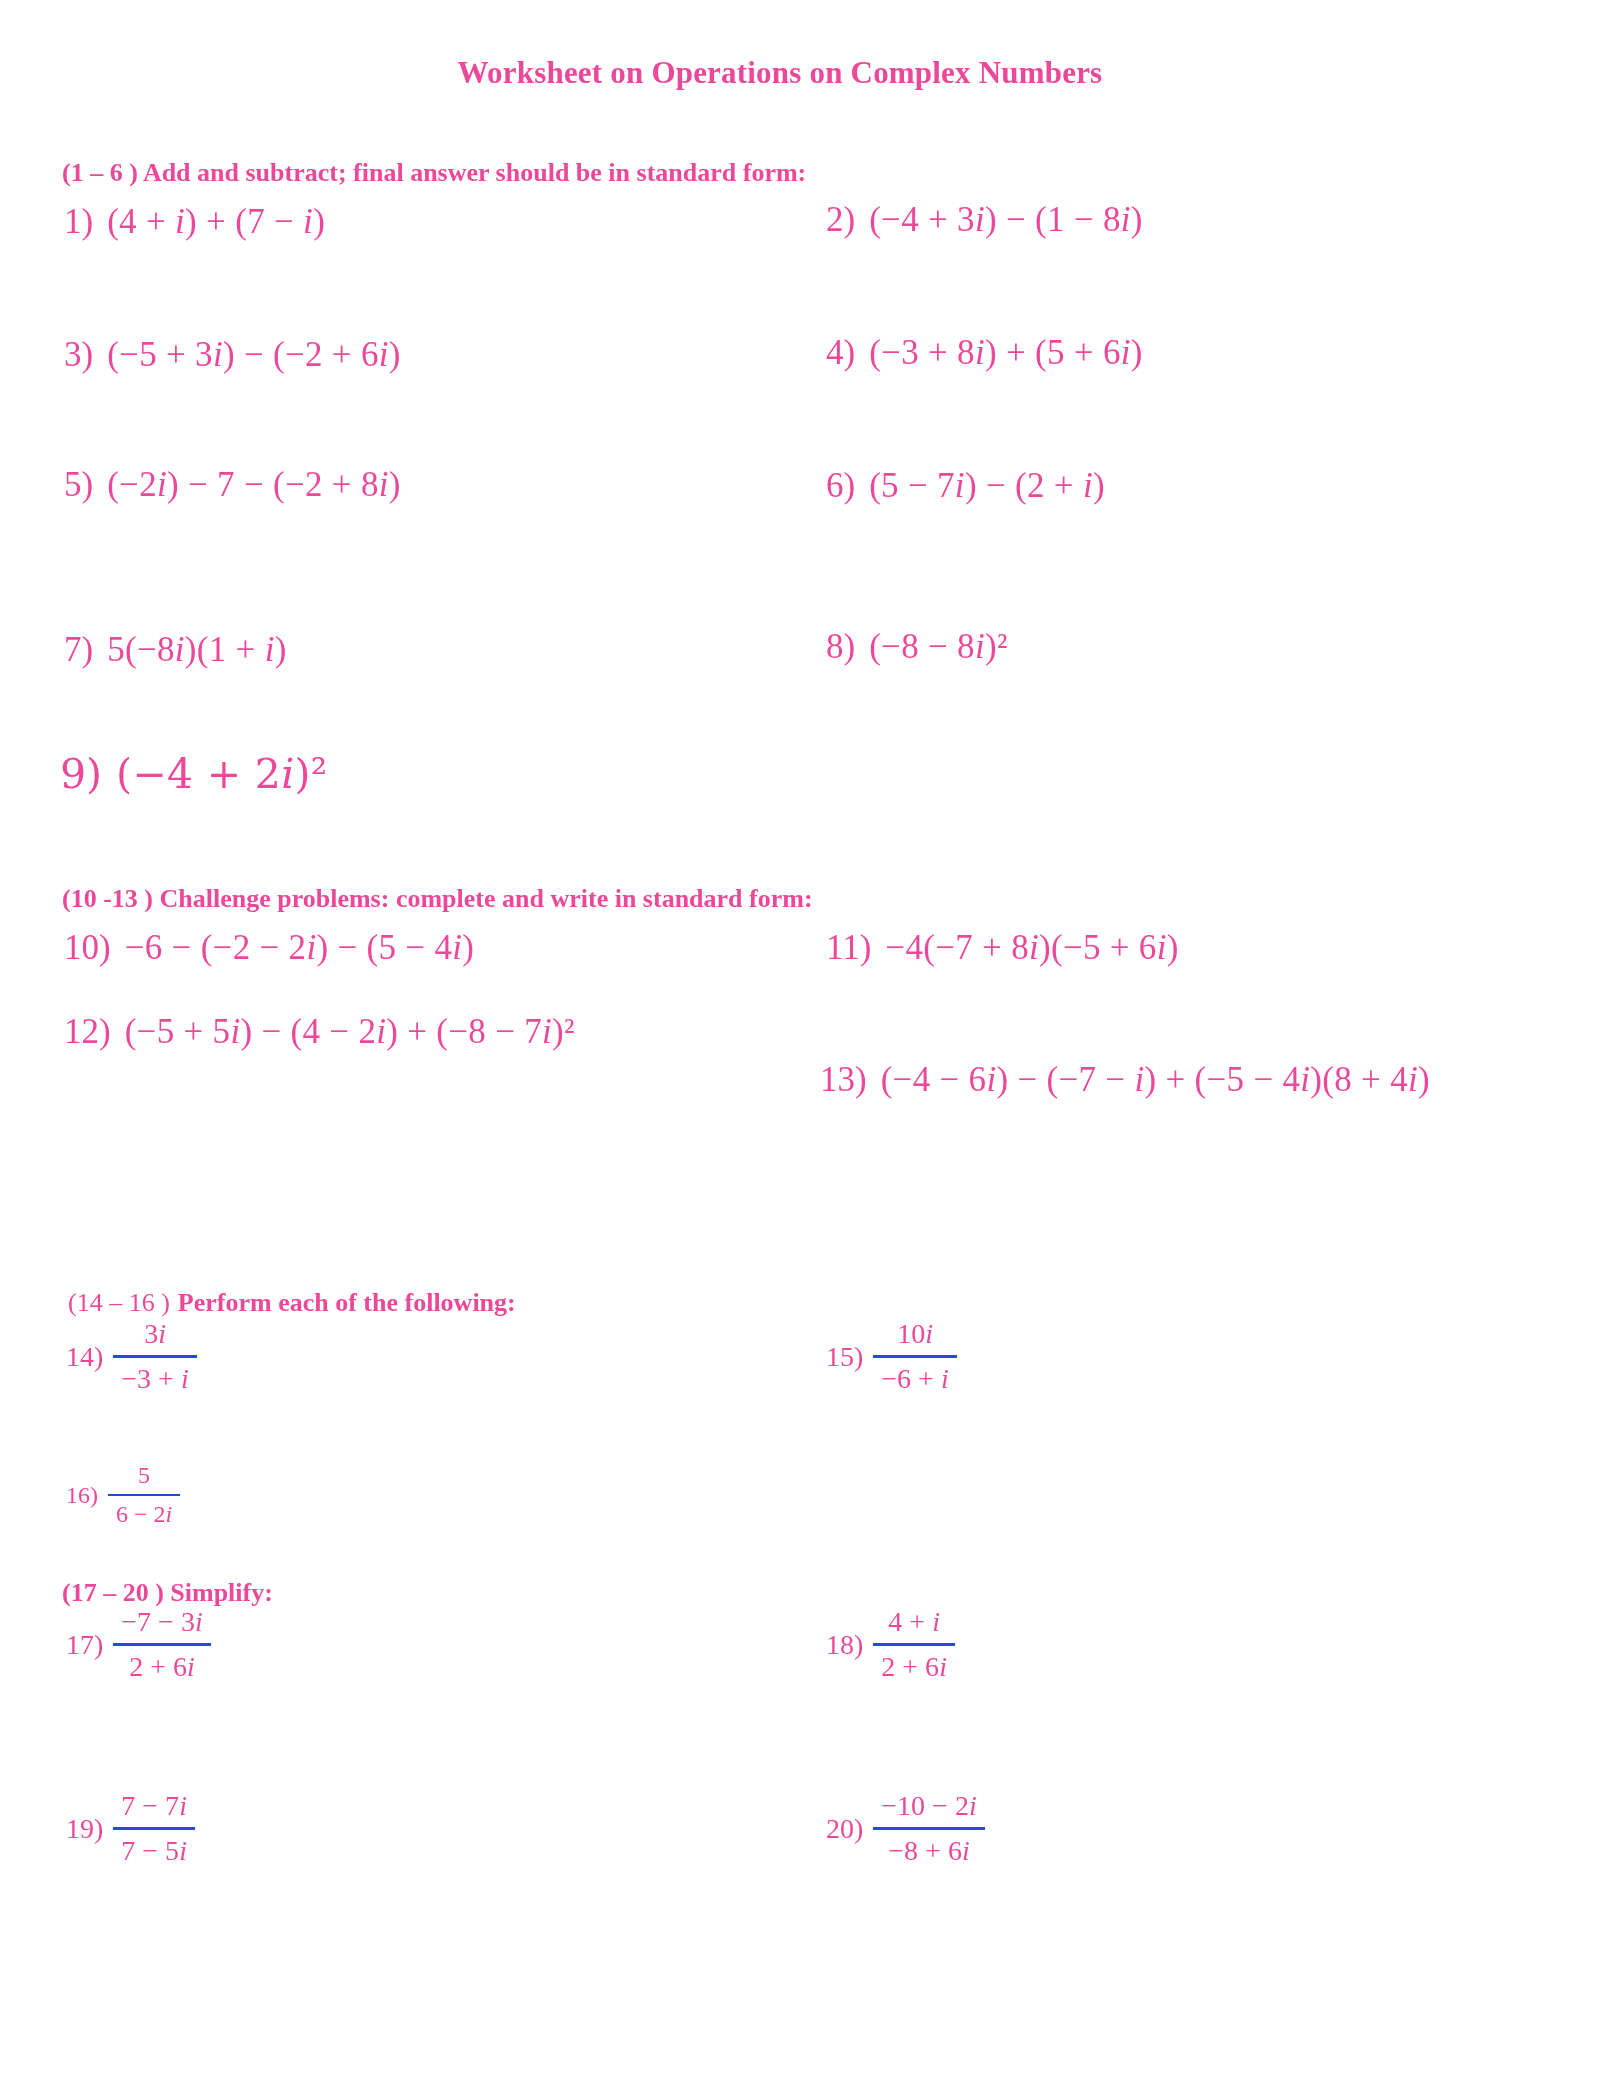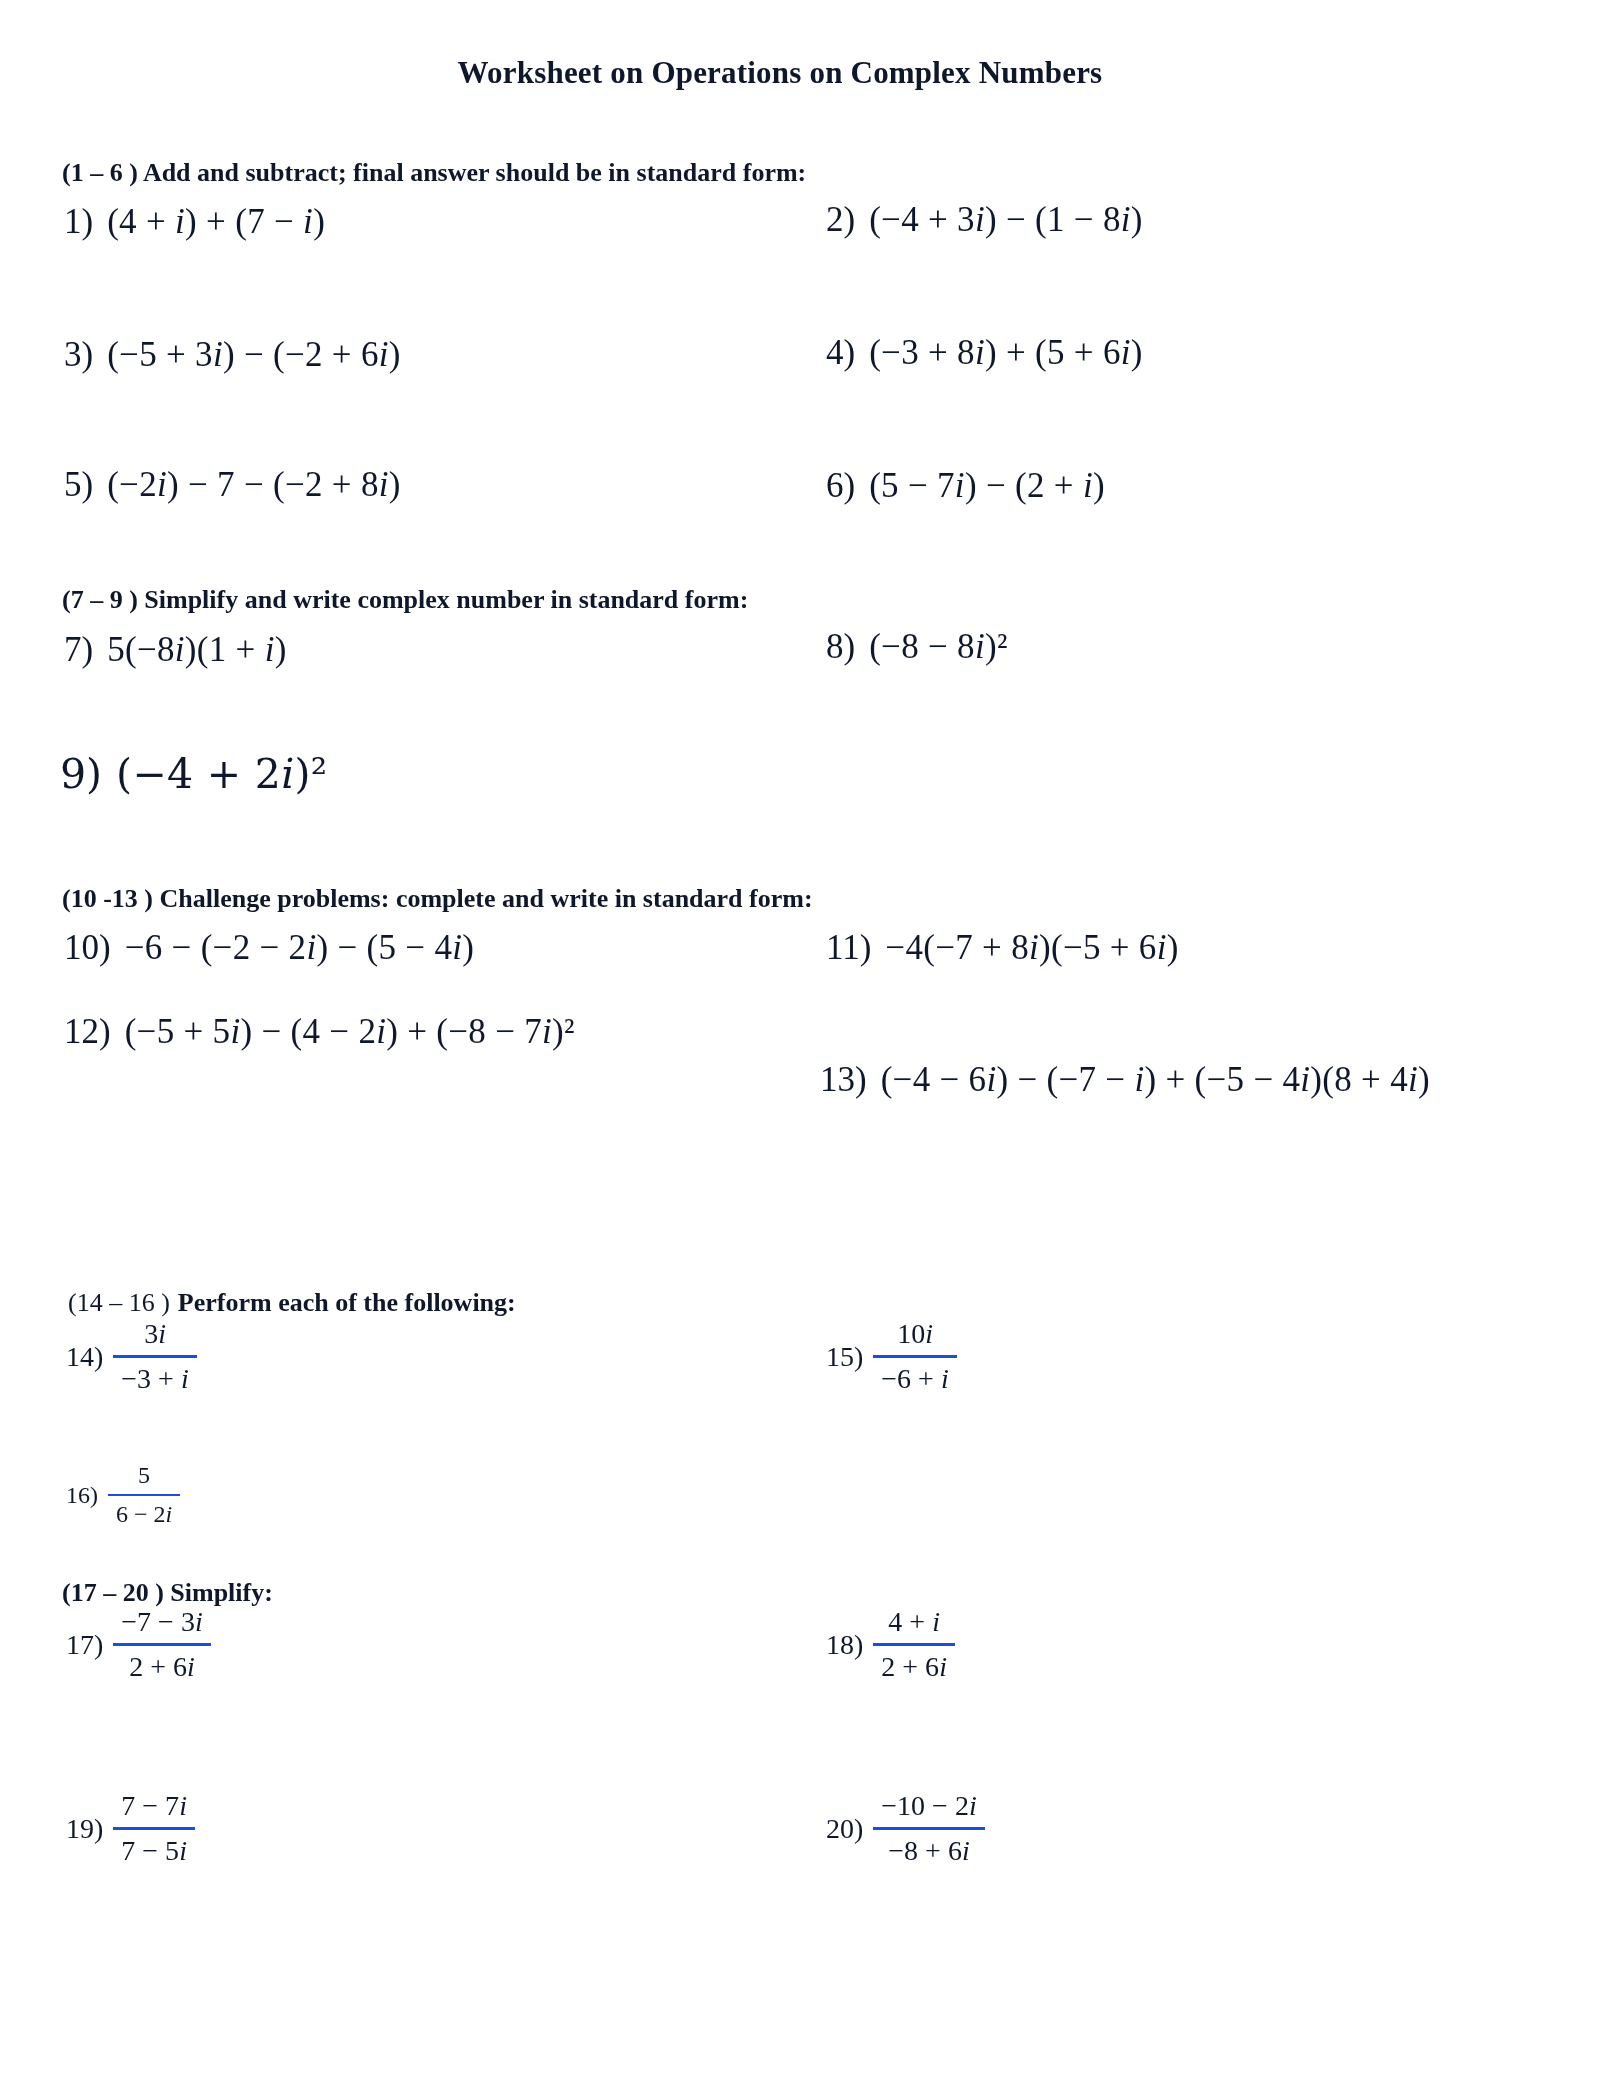--- a/index.html
+++ b/index.html
@@ -5,21 +5,21 @@
   html, body {
     margin: 0;
     padding: 0;
     background: #ffffff;
   }
   .page {
     position: relative;
     width: 1620px;
     height: 2096px;
     background: #ffffff;
-    color: #0f172a;
+    color: #ec4899;
     font-family: "Liberation Serif", serif;
     overflow: hidden;
   }
   .title {
     position: absolute;
     top: 55px;
     left: 0;
     width: 1560px;
     text-align: center;
     font-size: 31px;
@@ -103,23 +103,20 @@
   <div class="problem" style="left:826px; top:333px">
     <span class="plabel">4)</span><span class="pexpr math">(−3 + 8<span class="mi">i</span>) + (5 + 6<span class="mi">i</span>)</span>
   </div>
   <div class="problem" style="left:64px; top:465px">
     <span class="plabel">5)</span><span class="pexpr math">(−2<span class="mi">i</span>) − 7 − (−2 + 8<span class="mi">i</span>)</span>
   </div>
   <div class="problem" style="left:826px; top:466px">
     <span class="plabel">6)</span><span class="pexpr math">(5 − 7<span class="mi">i</span>) − (2 + <span class="mi">i</span>)</span>
   </div>
 
-  <div class="section-header" style="left:62px; top:585px">
-    <span>(7 – 9 ) Simplify and write complex number in standard form:</span>
-  </div>
   <div class="problem" style="left:64px; top:630px">
     <span class="plabel">7)</span><span class="pexpr math">5(−8<span class="mi">i</span>)(1 + <span class="mi">i</span>)</span>
   </div>
   <div class="problem" style="left:826px; top:627px">
     <span class="plabel">8)</span><span class="pexpr math">(−8 − 8<span class="mi">i</span>)²</span>
   </div>
   <div class="problem cambria" style="left:60px; top:750px">
     <span class="plabel">9)</span><span class="pexpr math">(−4 + 2<span class="mi">i</span>)²</span>
   </div>
 

